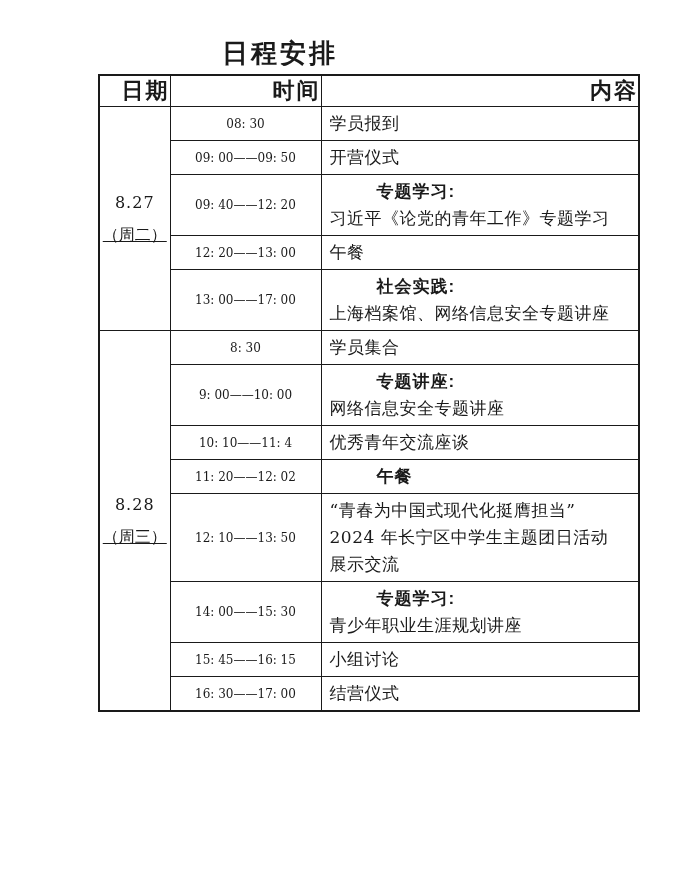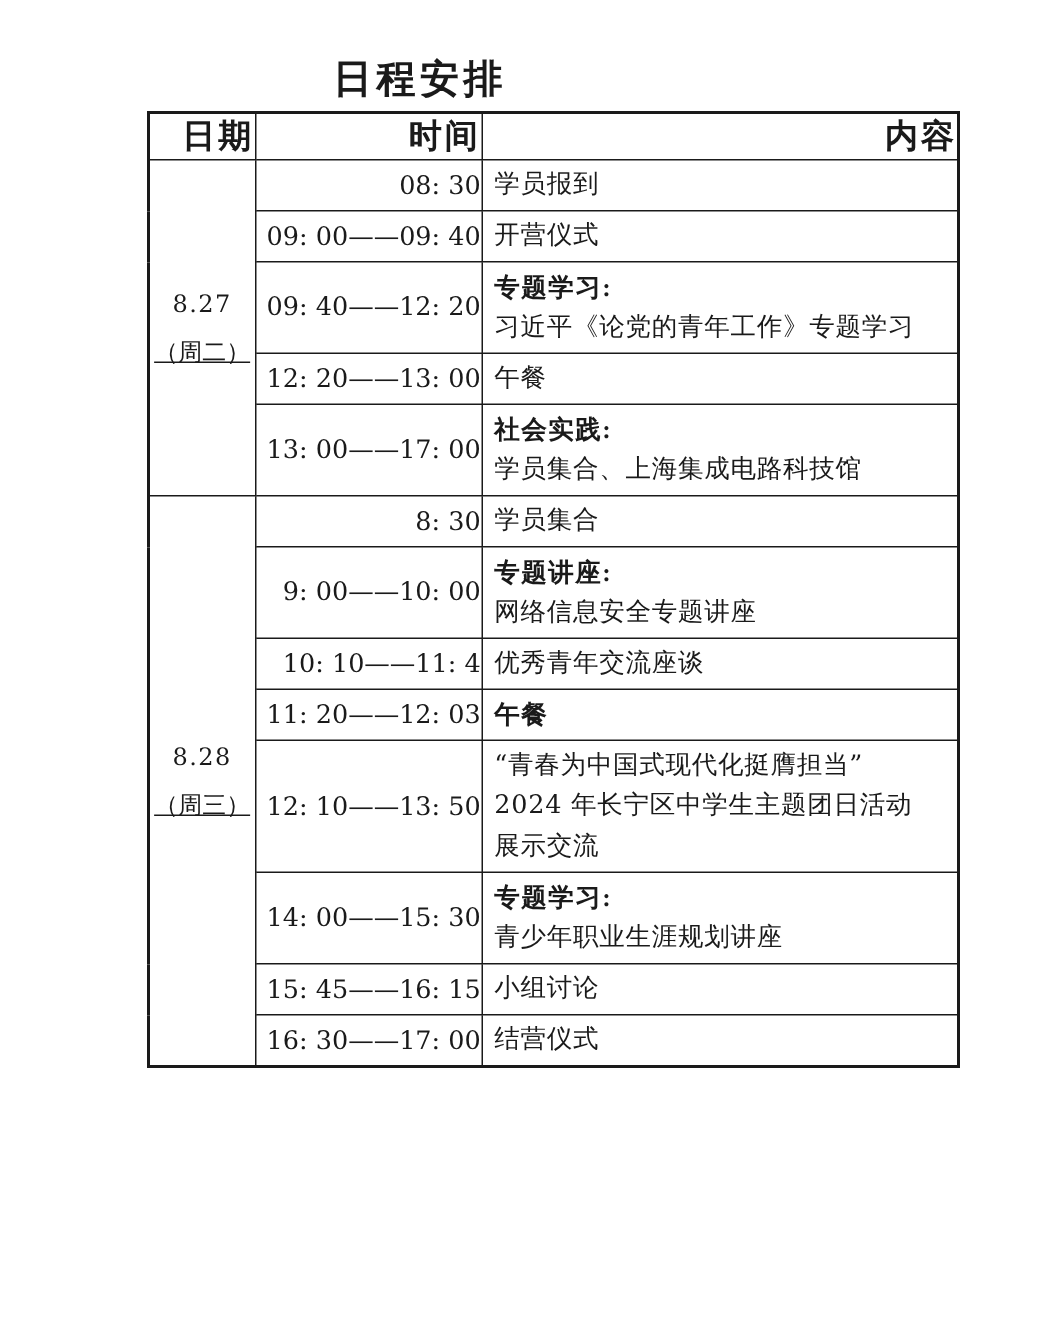--- a/index.html
+++ b/index.html
@@ -62,33 +62,34 @@
   }
   tr.h1 td { height: 31px; }
   tr.h2 td { height: 60px; }
   tr.h3 td { height: 82px; }
 
   td.date-cell { text-align: center; font-size: 16px; margin-left: 24px; }
   .date-num { line-height: 22px; margin-bottom: 10px; letter-spacing: 1px; }
   .date-week { line-height: 22px; text-decoration: underline; }
 
   td.time-cell {
-    text-align: right;
-    font-size: 17px;
+    text-align: center;
+    font-size: 12px;
     white-space: nowrap;
   }
   td.content-cell {
     padding: 3px 6px 3px 8px;
     font-size: 17px;
   }
   .content-line { line-height: 27px; letter-spacing: 0.5px; }
   .content-line.bold {
     font-weight: bold;
-    font-family: Liberation Serif, serif;
+    font-family: Liberation Sans, sans-serif;
     letter-spacing: 1px;
+    margin-left: 47px;
   }
 </style>
 </head>
 <body>
 
 <div class="page">
 
   <div class="doc-title">日程安排</div>
 
 
@@ -110,21 +111,21 @@
           <td class="date-cell" rowspan="5">
             <div class="date-num">8.27</div>
             <div class="date-week">（周二）</div>
           </td>
           <td class="time-cell">08: 30</td>
           <td class="content-cell">
             <div class="content-line">学员报到</div>
           </td>
         </tr>
         <tr class="h1">
-          <td class="time-cell">09: 00——09: 40</td>
+          <td class="time-cell">09: 00——09: 50</td>
           <td class="content-cell">
             <div class="content-line">开营仪式</div>
           </td>
         </tr>
         <tr class="h2">
           <td class="time-cell">09: 40——12: 20</td>
           <td class="content-cell">
             <div class="content-line bold">专题学习:</div>
             <div class="content-line">习近平《论党的青年工作》专题学习</div>
           </td>
@@ -132,21 +133,21 @@
         <tr class="h1">
           <td class="time-cell">12: 20——13: 00</td>
           <td class="content-cell">
             <div class="content-line">午餐</div>
           </td>
         </tr>
         <tr class="h2">
           <td class="time-cell">13: 00——17: 00</td>
           <td class="content-cell">
             <div class="content-line bold">社会实践:</div>
-            <div class="content-line">学员集合、上海集成电路科技馆</div>
+            <div class="content-line">上海档案馆、网络信息安全专题讲座</div>
           </td>
         </tr>
         <tr class="h1">
           <td class="date-cell" rowspan="8">
             <div class="date-num">8.28</div>
             <div class="date-week">（周三）</div>
           </td>
           <td class="time-cell">8: 30</td>
           <td class="content-cell">
             <div class="content-line">学员集合</div>
@@ -159,21 +160,21 @@
             <div class="content-line">网络信息安全专题讲座</div>
           </td>
         </tr>
         <tr class="h1">
           <td class="time-cell">10: 10——11: 4</td>
           <td class="content-cell">
             <div class="content-line">优秀青年交流座谈</div>
           </td>
         </tr>
         <tr class="h1">
-          <td class="time-cell">11: 20——12: 03</td>
+          <td class="time-cell">11: 20——12: 02</td>
           <td class="content-cell">
             <div class="content-line bold">午餐</div>
           </td>
         </tr>
         <tr class="h3">
           <td class="time-cell">12: 10——13: 50</td>
           <td class="content-cell">
             <div class="content-line">“青春为中国式现代化挺膺担当”</div>
             <div class="content-line">2024 年长宁区中学生主题团日活动</div>
             <div class="content-line">展示交流</div>

